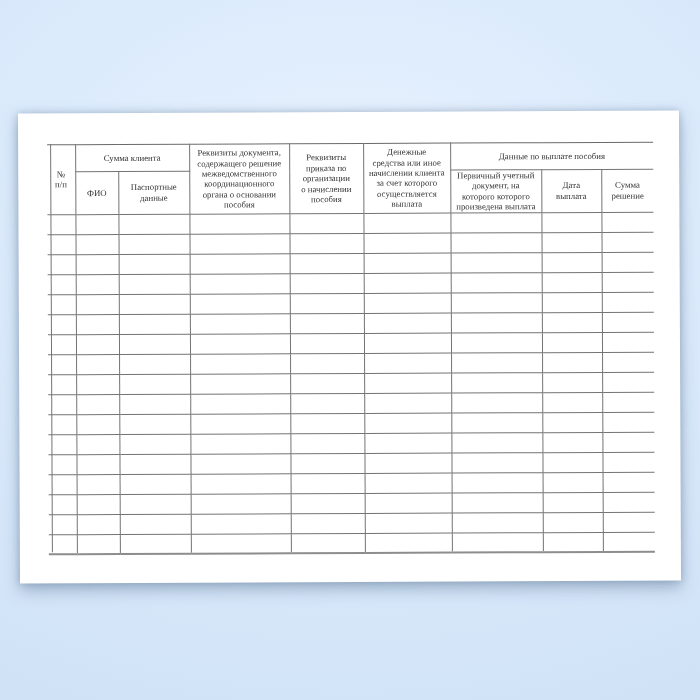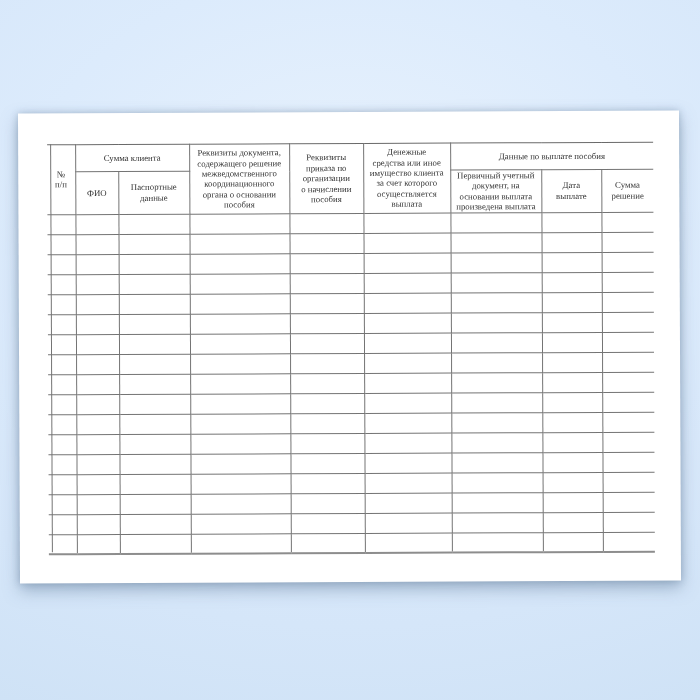--- a/index.html
+++ b/index.html
@@ -110,36 +110,36 @@
 координационного
 органа о основании
 пособия</th>
             <th rowspan="2">Реквизиты
 приказа по
 организации
 о начислении
 пособия</th>
             <th rowspan="2">Денежные
 средства или иное
-имущество клиента
+начислении клиента
 за счет которого
 осуществляется
 выплата</th>
             <th class="last-col" colspan="3">Данные по выплате пособия</th>
           </tr>
           <tr class="sub-row">
             <th>ФИО</th>
             <th>Паспортные
 данные</th>
             <th>Первичный учетный
 документ, на
-основании выплата
+которого которого
 произведена выплата</th>
             <th>Дата
-выплате</th>
+выплата</th>
             <th class="last-col">Сумма
 решение</th>
           </tr>
         </thead>
         <tbody>
             <tr>
               <td></td>
               <td></td>
               <td></td>
               <td></td>

